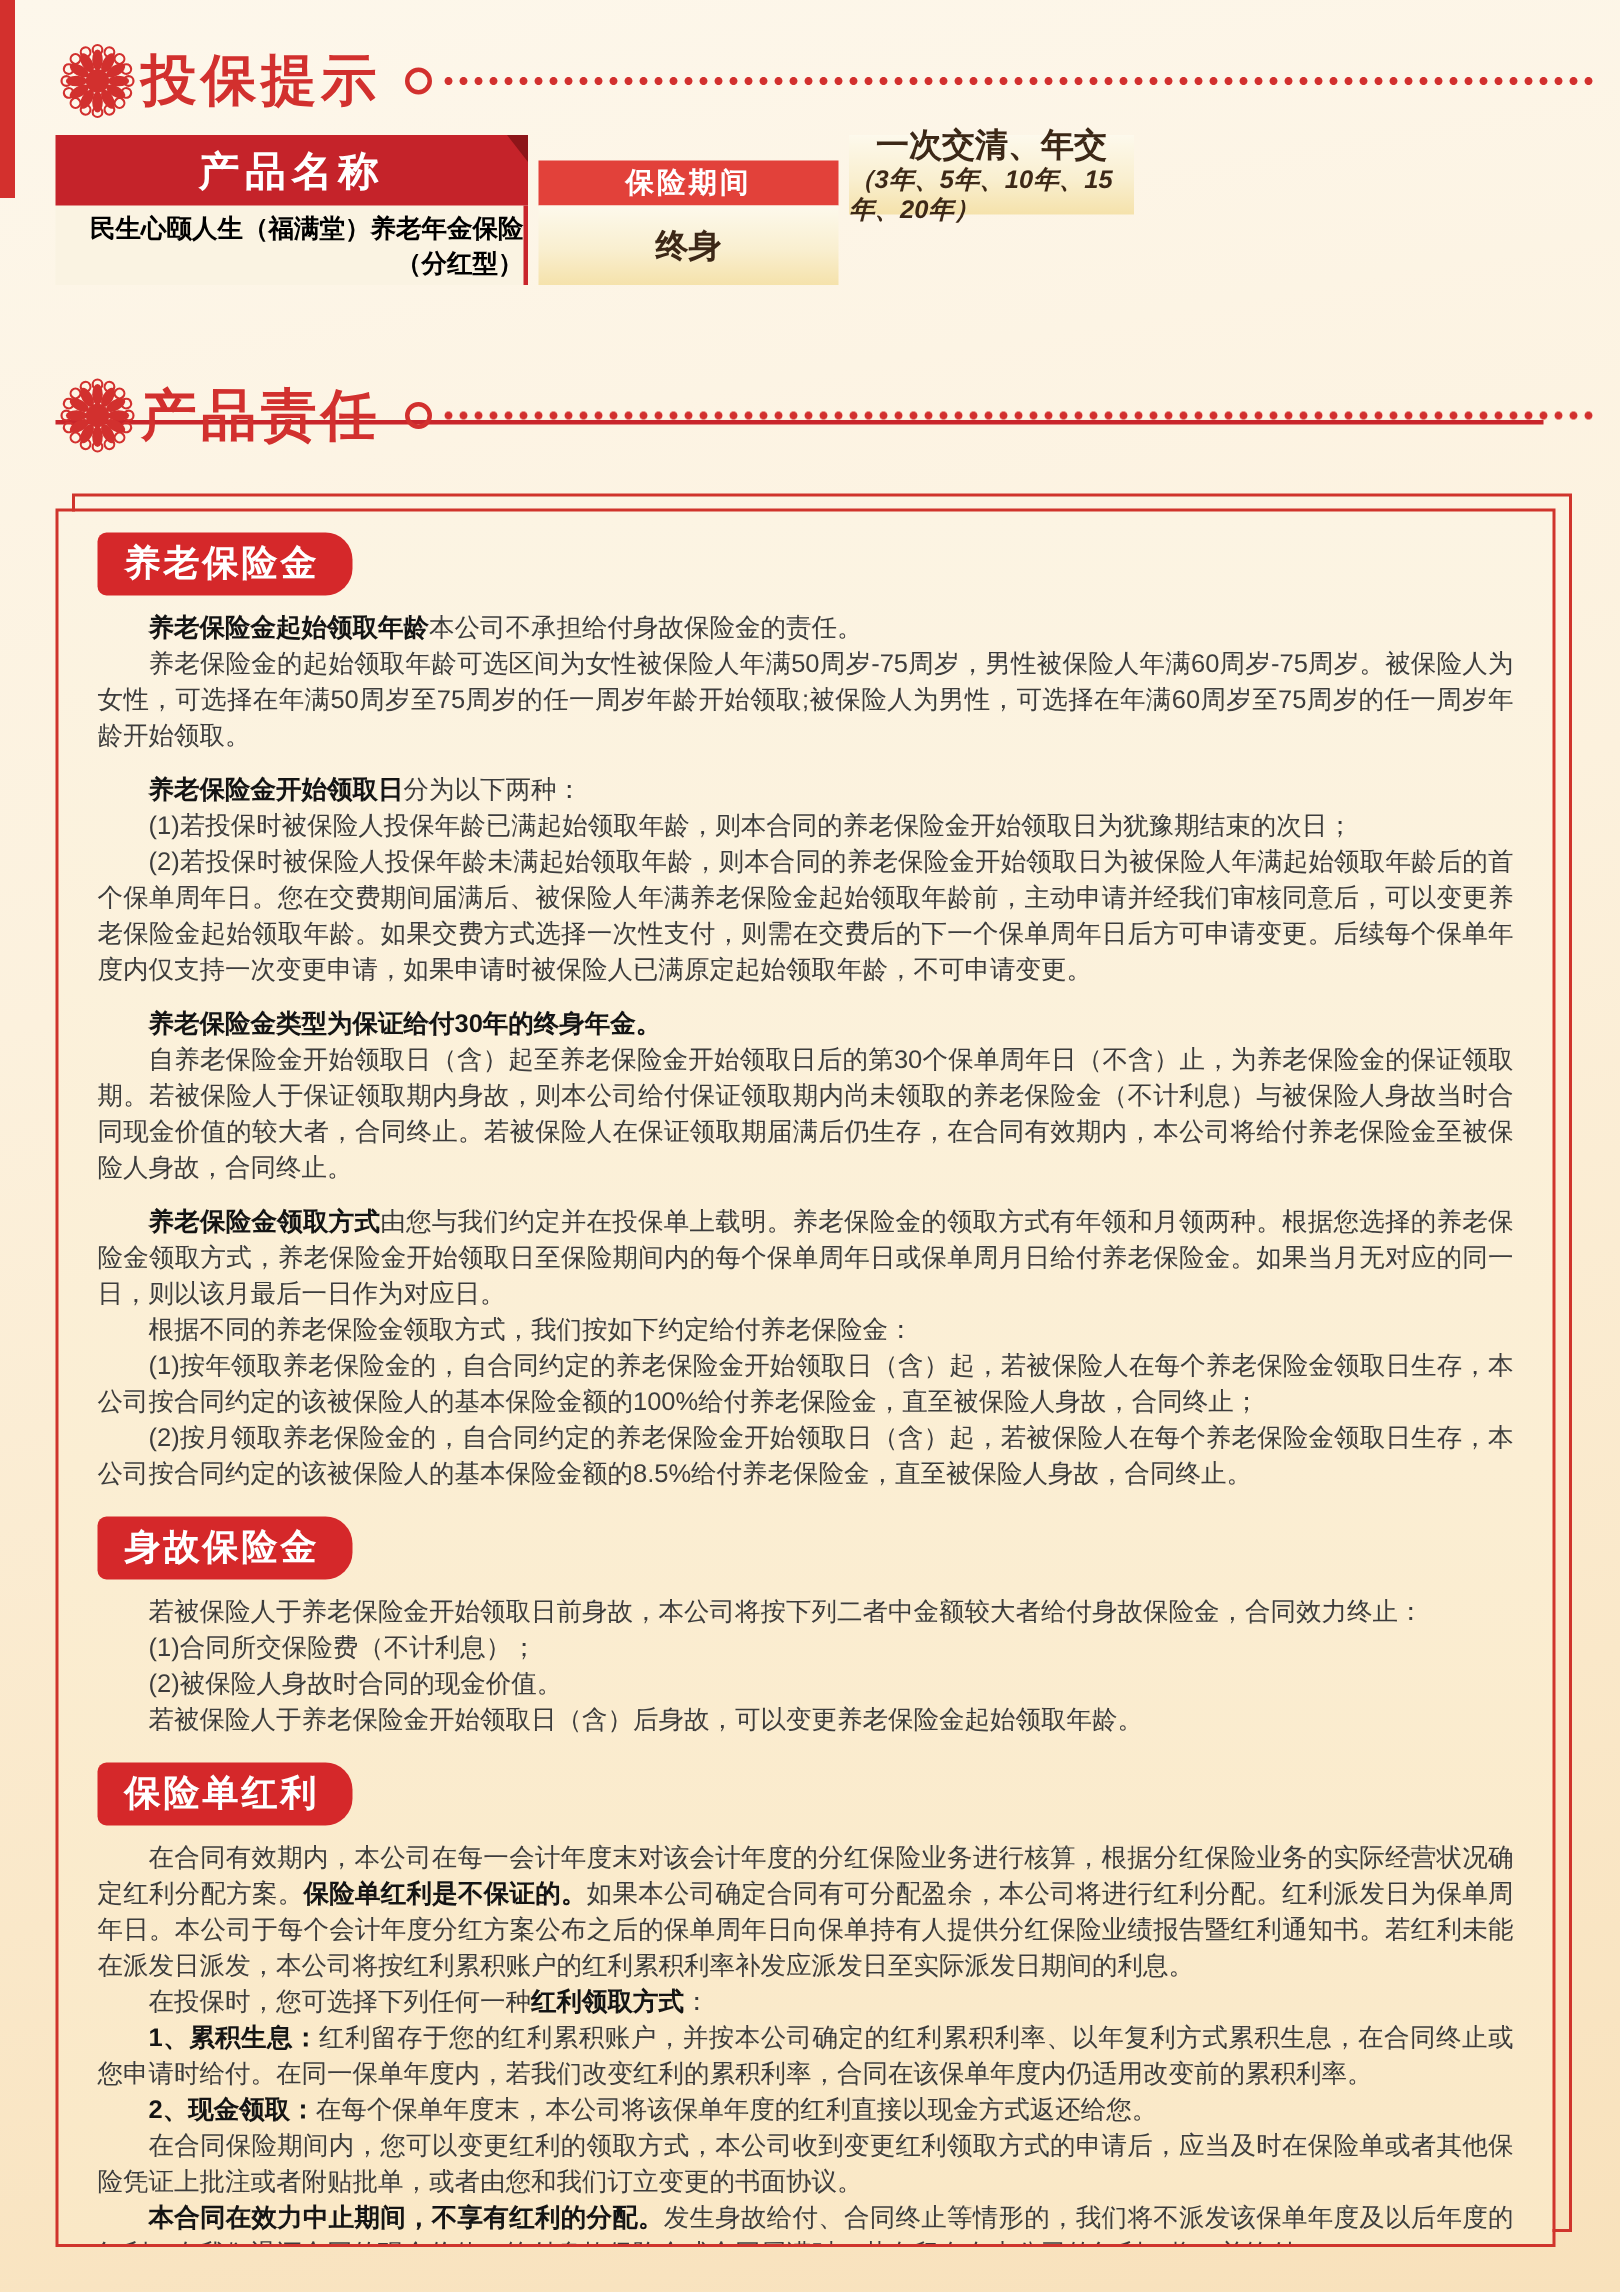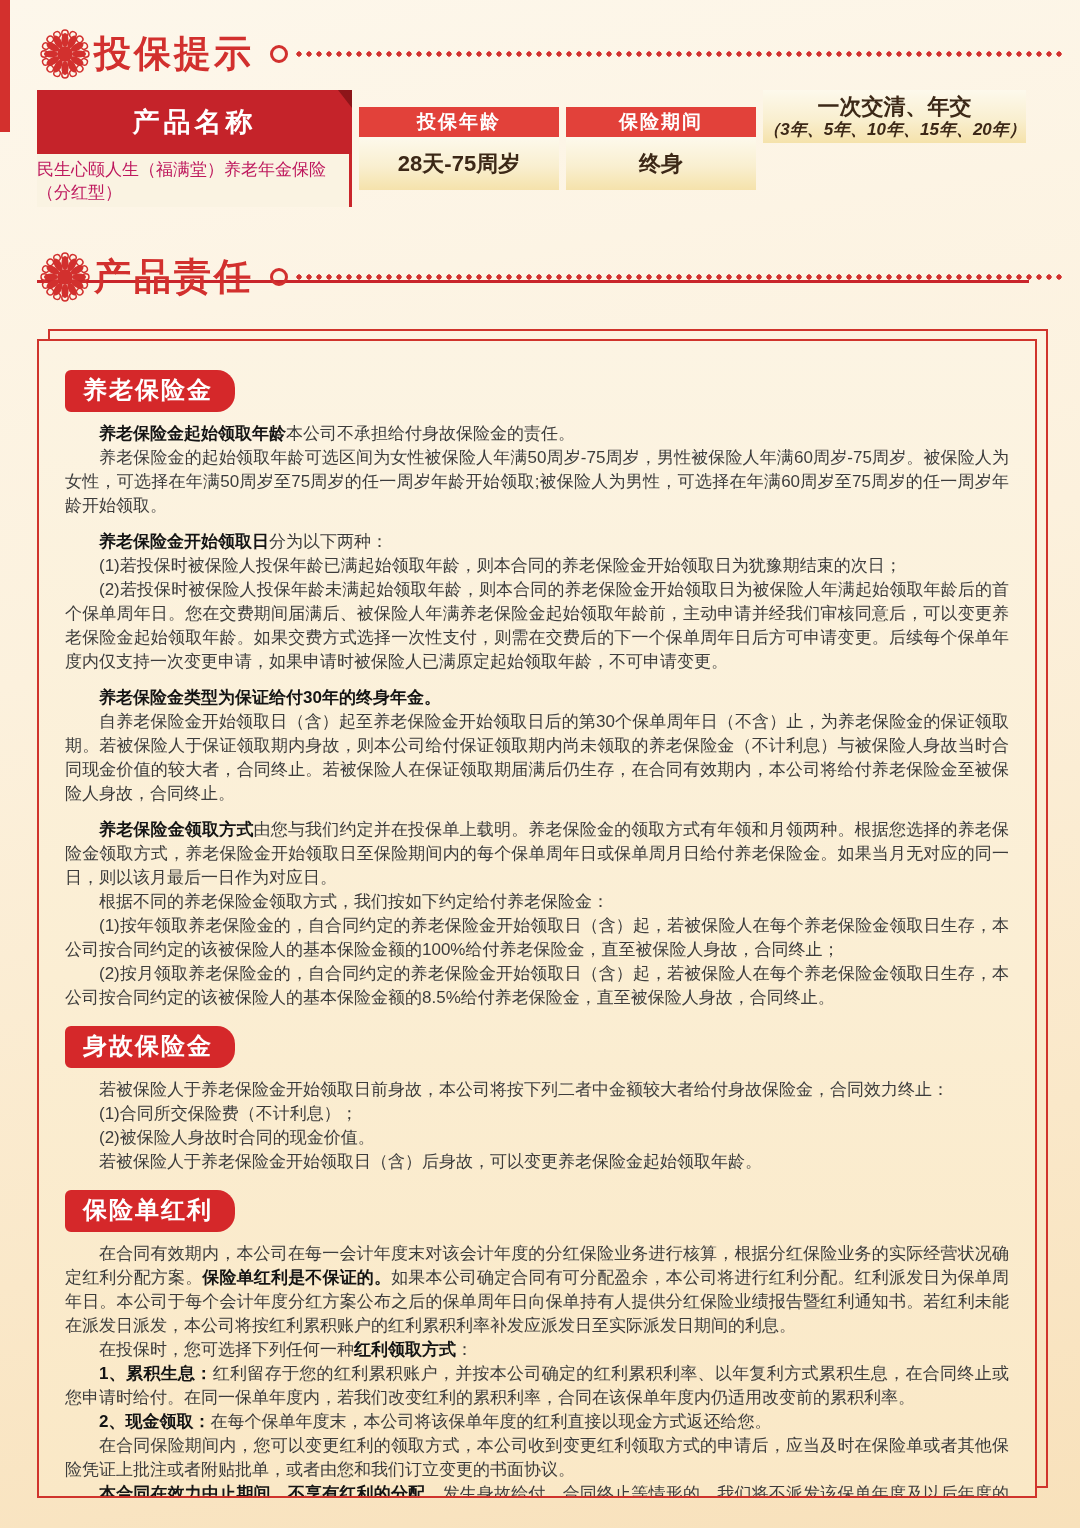--- a/index.html
+++ b/index.html
@@ -16,46 +16,46 @@
   .sec-title{font-size:37px;font-weight:700;color:#d2302e;letter-spacing:3px;margin-left:2px;white-space:nowrap;}
   .leader{flex:1;display:flex;align-items:center;margin-left:16px;}
   .leader .ring{width:12px;height:12px;border:3px solid #d2302e;border-radius:50%;flex:0 0 auto;}
   .leader .dots{flex:1;height:8px;margin-left:6px;
       background-image:radial-gradient(circle,#d2302e 2.4px,rgba(0,0,0,0) 2.9px);
       background-size:10px 8px;background-repeat:repeat-x;background-position:0 center;}
 
   
   .ptable{position:absolute;left:37px;top:90px;width:992px;height:196px;}
   .tcol1{position:absolute;left:0;top:0;width:315px;}
-  .banner{position:relative;height:64px;background:#c5232a;color:#fff;font-size:27px;font-weight:700;
+  .banner{position:relative;height:47px;background:#c5232a;color:#fff;font-size:27px;font-weight:700;
           letter-spacing:4px;display:flex;align-items:center;justify-content:center;}
   .fold{position:absolute;top:0;right:0;width:14px;height:18px;background:#8d1519;
         clip-path:polygon(0 0,100% 0,100% 100%);}
   .tval1{height:53px;background:#faf3e2;border-right:3px solid #c9252b;display:flex;align-items:center;
-         justify-content:center;font-size:17px;font-weight:400;color:#be185d;}
+         justify-content:center;font-size:17px;font-weight:700;color:#000000;text-align:right;}
   .tcols{position:absolute;left:322px;top:0;display:flex;gap:7px;}
   .tcol{display:flex;flex-direction:column;}
   .tcol:nth-child(1){width:200px;} .tcol:nth-child(2){width:190px;} .tcol:nth-child(3){width:263px;}
   .thead{height:30px;margin-top:17px;background:#e2413a;color:#fff;font-size:19px;font-weight:700;
          letter-spacing:2px;display:flex;align-items:center;justify-content:center;}
   .tval{height:53px;background:linear-gradient(180deg,#fdf9ec 0%,#f9efd0 55%,#f5e2ab 100%);
         display:flex;flex-direction:column;align-items:center;justify-content:center;color:#3c2817;}
   .vbig{font-size:22px;font-weight:700;line-height:26px;}
   .vsmall{font-size:17px;font-weight:700;line-height:20px;font-style:italic;}
   .tline{position:absolute;left:0;top:190px;width:992px;height:3px;background:#c9252b;}
 
   
   .backframe{position:absolute;left:48px;top:329px;width:1000px;height:1159px;
              border:2px solid #d0342c;box-sizing:border-box;}
   .mainbox{position:absolute;left:37px;top:339px;width:1000px;height:1159px;box-sizing:border-box;
            border:2px solid #d0342c;background:linear-gradient(180deg,#fcf4e3 0%,#fbeed3 55%,#fae8c6 100%);
            padding:14px 26px 0 26px;overflow:hidden;}
   .badge{display:inline-block;background:#d5282a;color:#fff;font-size:24px;font-weight:700;
          letter-spacing:2px;padding:4px 22px 6px 18px;border-radius:6px 18px 18px 6px;margin:16px 0 10px 0;}
-  .badge:first-child{margin-top:15px;}
+  .badge:first-child{margin-top:0;}
   .pgroup + .pgroup{margin-top:12px;}
   .para{margin:0;font-size:17px;line-height:24px;color:#3c3c3c;text-align:justify;text-indent:2em;}
   .para .b{font-weight:700;color:#141414;}
 </style>
 </head>
 <body>
 
 <div class="page">
 
   <svg width="0" height="0" style="position:absolute">
@@ -110,26 +110,20 @@
   <div class="ptable">
     <div class="tcol1">
       <div class="banner">
         <span>产品名称</span>
         <div class="fold"></div>
       </div>
       <div class="tval1">民生心颐人生（福满堂）养老年金保险（分红型）</div>
     </div>
     <div class="tcols">
         <div class="tcol">
-          <div class="thead">投保年龄</div>
-          <div class="tval">
-            <span class="vbig">28天-75周岁</span>
-          </div>
-        </div>
-        <div class="tcol">
           <div class="thead">保险期间</div>
           <div class="tval">
             <span class="vbig">终身</span>
           </div>
         </div>
         <div class="tcol">
           <div class="tval">
             <span class="vbig">一次交清、年交</span>
             <span class="vsmall">（3年、5年、10年、15年、20年）</span>
           </div>

